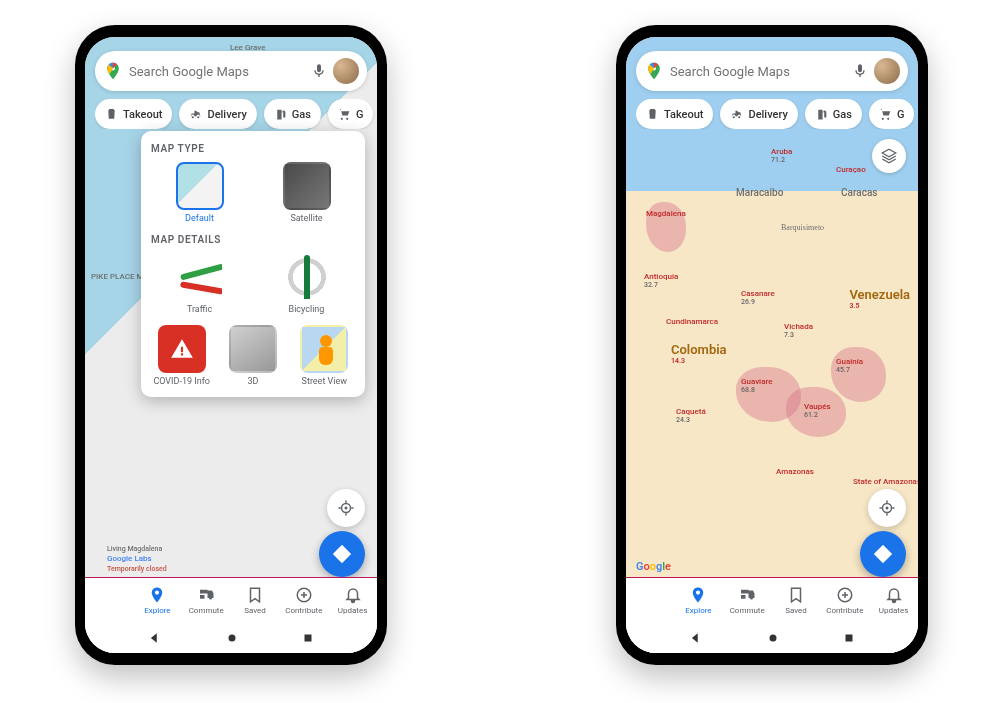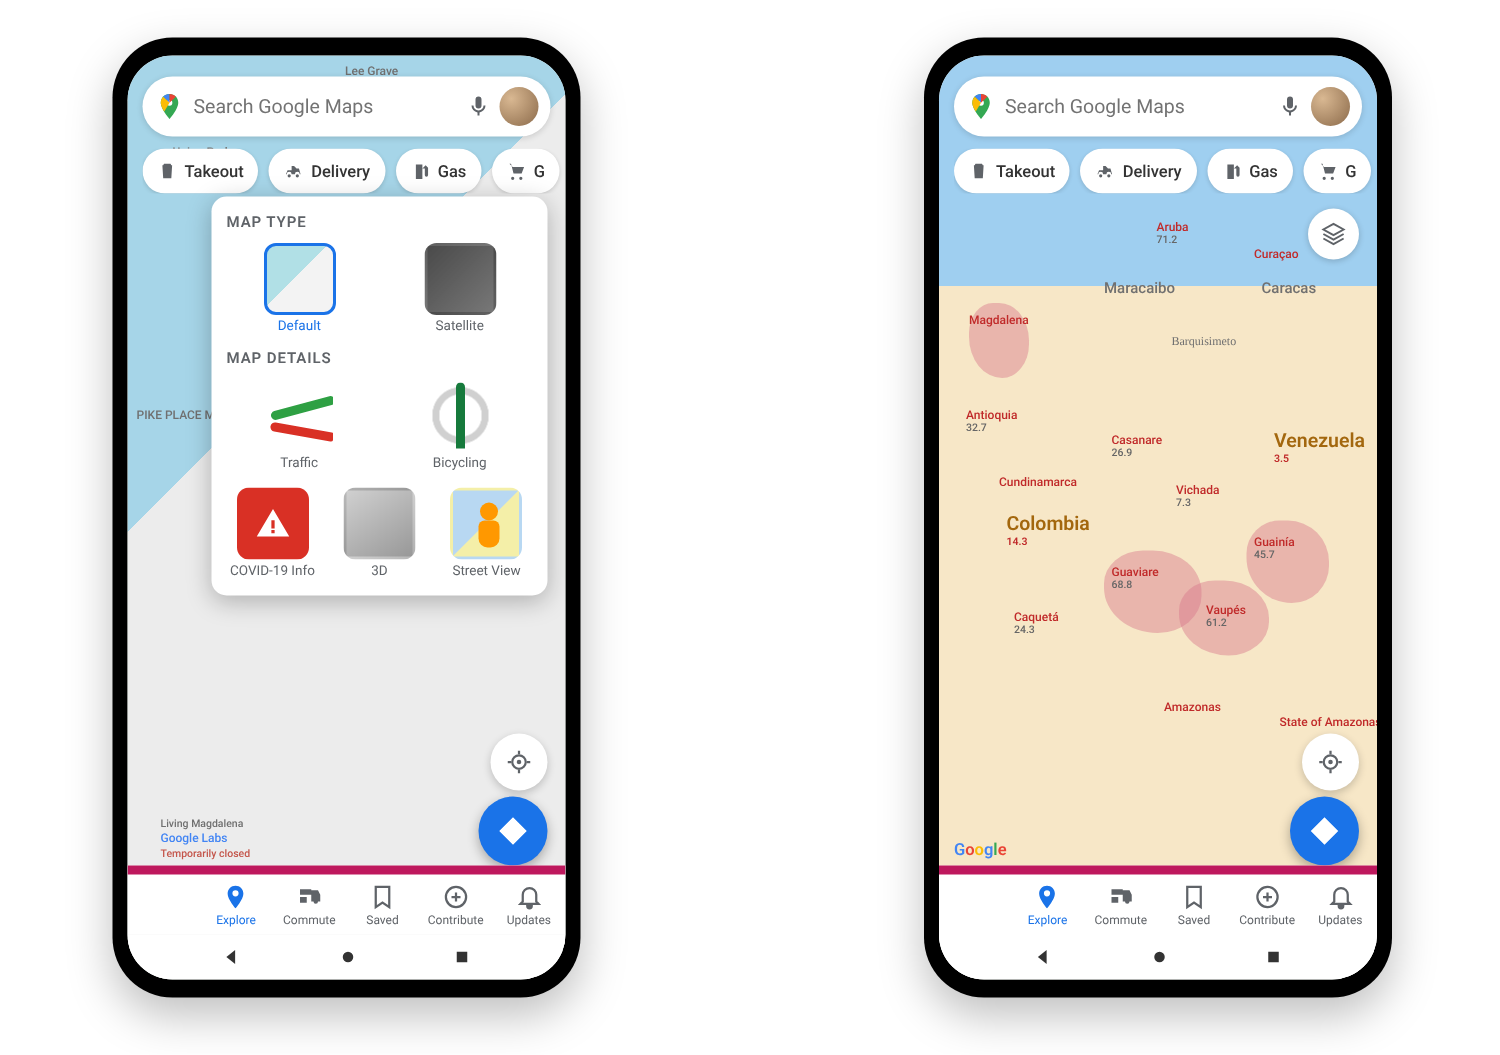--- a/index.html
+++ b/index.html
@@ -111,21 +111,21 @@
   .thumb-streetview { background: linear-gradient(135deg,#b8d8f2 0 50%,#f4efa8 50%);}
   .thumb-streetview::before { content:""; position:absolute; width:12px; height:12px; background:#ff9800; border-radius:50%; top:8px; left:18px;}
   .thumb-streetview::after { content:""; position:absolute; width:14px; height:18px; background:#ff9800; border-radius:4px 4px 6px 6px; top:20px; left:17px;}
   .panel-label { font-size:9px; color:#5f6368; margin-top:4px; text-align:left; line-height:1.1; }
   .panel-label.selected { color:#1a73e8; }
 
   .bottom-nav {
     position:absolute; bottom:30px; left:0; right:0;
     height:46px; background:#fff;
     display:flex; justify-content:space-around; align-items:center;
-    border-top:6px solid #be185d;
+    border-top:1px solid #be185d;
     padding-left:48px;
   }
   .nav-item { display:flex; flex-direction:column; align-items:center; gap:2px; flex:1;}
   .nav-item svg { width:18px; height:18px; }
   .nav-label { font-size:8px; color:#5f6368; }
   .nav-item.active .nav-label { color:#1a73e8; }
   .nav-item.active svg { fill:#1a73e8; }
 
   .sys-nav { position:absolute; bottom:0; left:0; right:0; height:30px; background:#fff; display:flex; justify-content:space-evenly; align-items:center;}
   .sys-nav span { color:#333; font-size:12px; display:inline-flex;}

